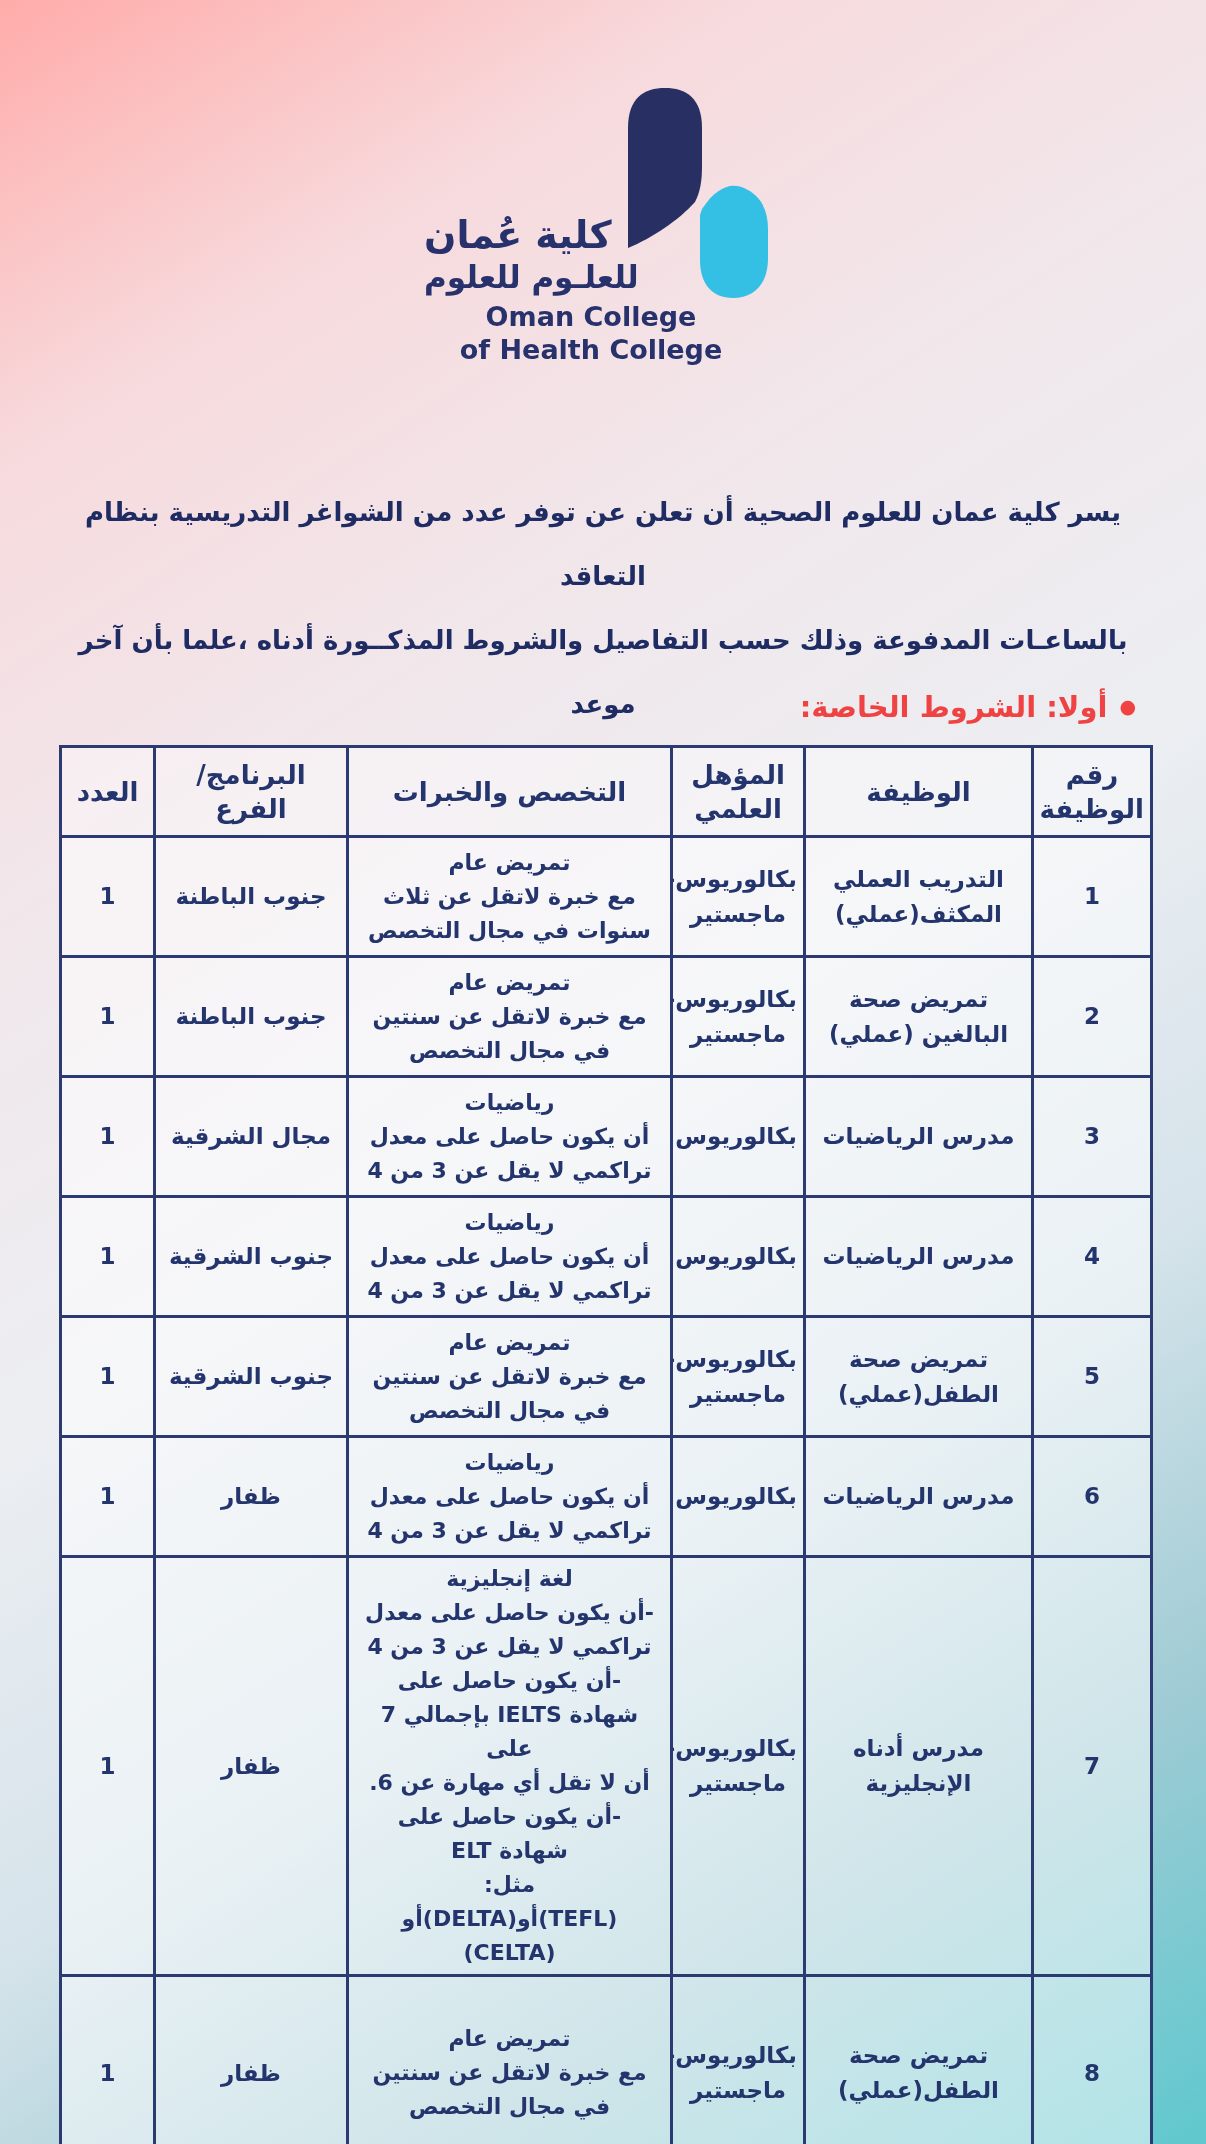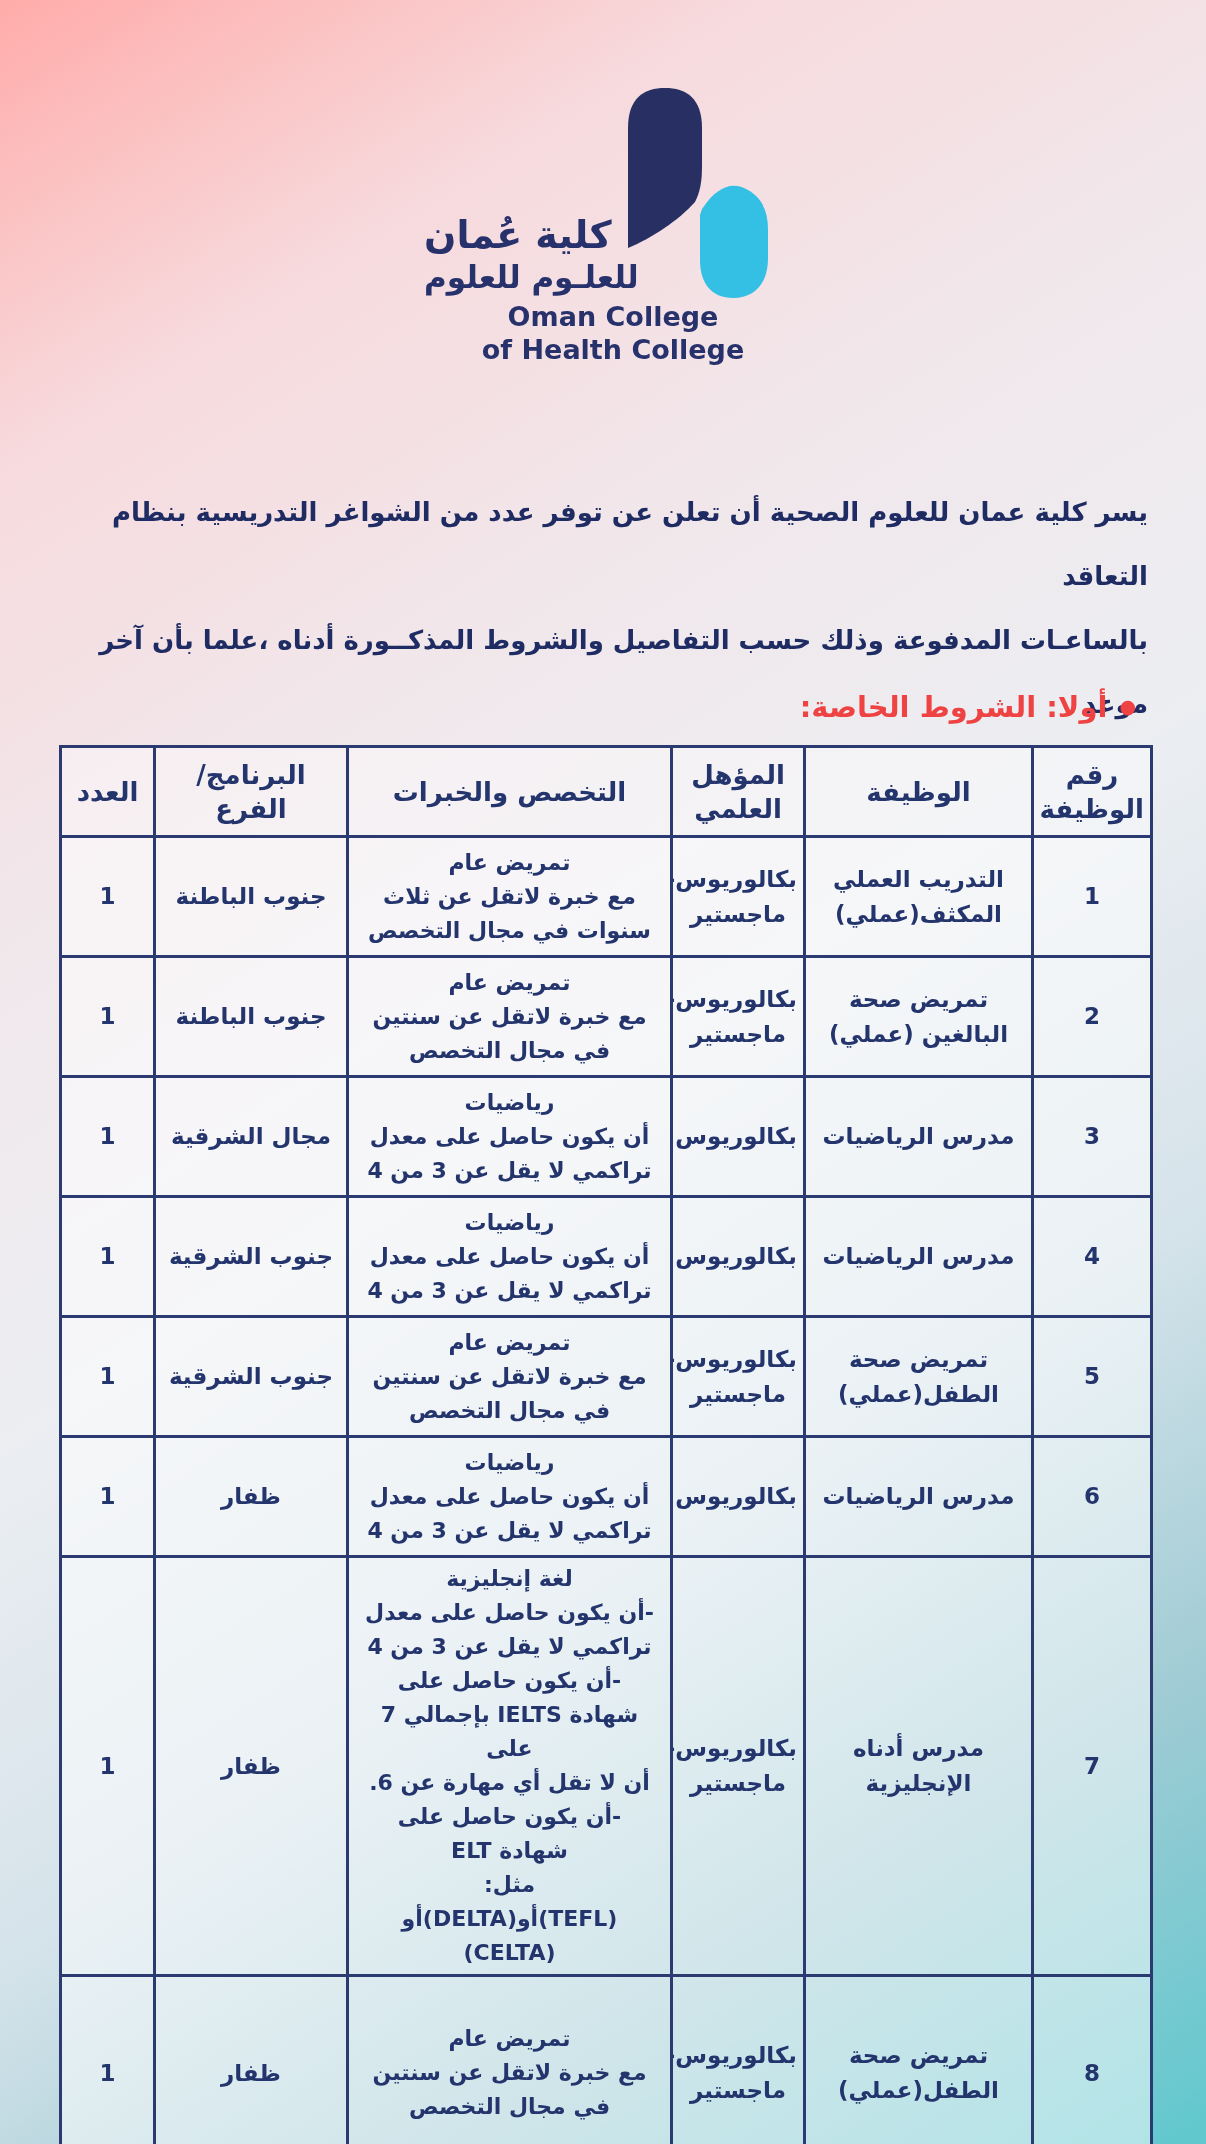--- a/index.html
+++ b/index.html
@@ -13,26 +13,26 @@
     background:linear-gradient(148deg,
       #ffacaa 0%, #f7dadd 16%, #f1e7eb 32%, #eceef2 50%,
       #d5e3ea 68%, #9fcbd4 84%, #5fc8ce 100%);
   }
   
   .logo-mark{position:absolute;left:628px;top:88px;width:148px;height:212px;}
   .logo-ar{position:absolute;left:404px;top:212px;width:230px;text-align:left;
            color:#27316b;font-weight:bold;margin-left:20px;}
   .logo-ar .l1{font-size:38px;line-height:46px;}
   .logo-ar .l2{font-size:31px;line-height:38px;}
-  .logo-en{position:absolute;left:468px;top:300px;width:290px;text-align:center;
+  .logo-en{position:absolute;left:446px;top:300px;width:290px;text-align:center;
            direction:ltr;font-size:27px;line-height:33px;font-weight:bold;color:#27316b;}
   
   .title{position:absolute;top:412px;left:0;width:100%;margin:0;text-align:center;
          font-size:40px;font-weight:bold;color:#29b6db;}
-  .intro{position:absolute;top:480px;left:58px;width:1090px;margin:0;
+  .intro{position:absolute;top:480px;left:58px;width:1090px;margin:0;text-align:center;
          font-size:26px;line-height:64px;color:#1f2c63;font-weight:700;}
   .intro b{font-weight:bold;}
   .section-heading{position:absolute;top:690px;right:70px;font-size:29px;
                    font-weight:bold;color:#ef4343;}
   .section-heading .dot{font-size:19px;margin-left:12px;vertical-align:4px;}
   
   table.jobs{position:absolute;top:745px;right:53px;width:1091px;table-layout:fixed;
              border-collapse:collapse;direction:rtl;
              box-shadow:0 4px 0 rgba(32,45,95,.45);}
   .jobs th,.jobs td{

